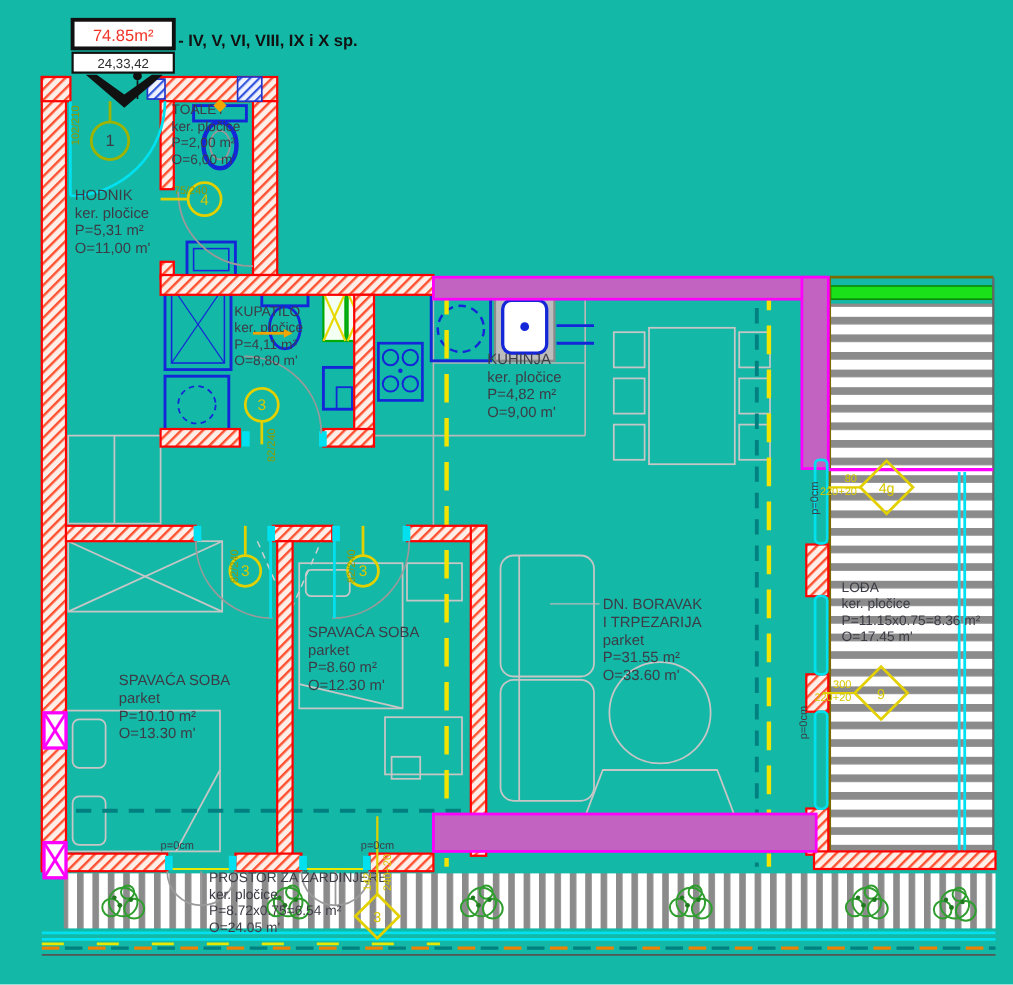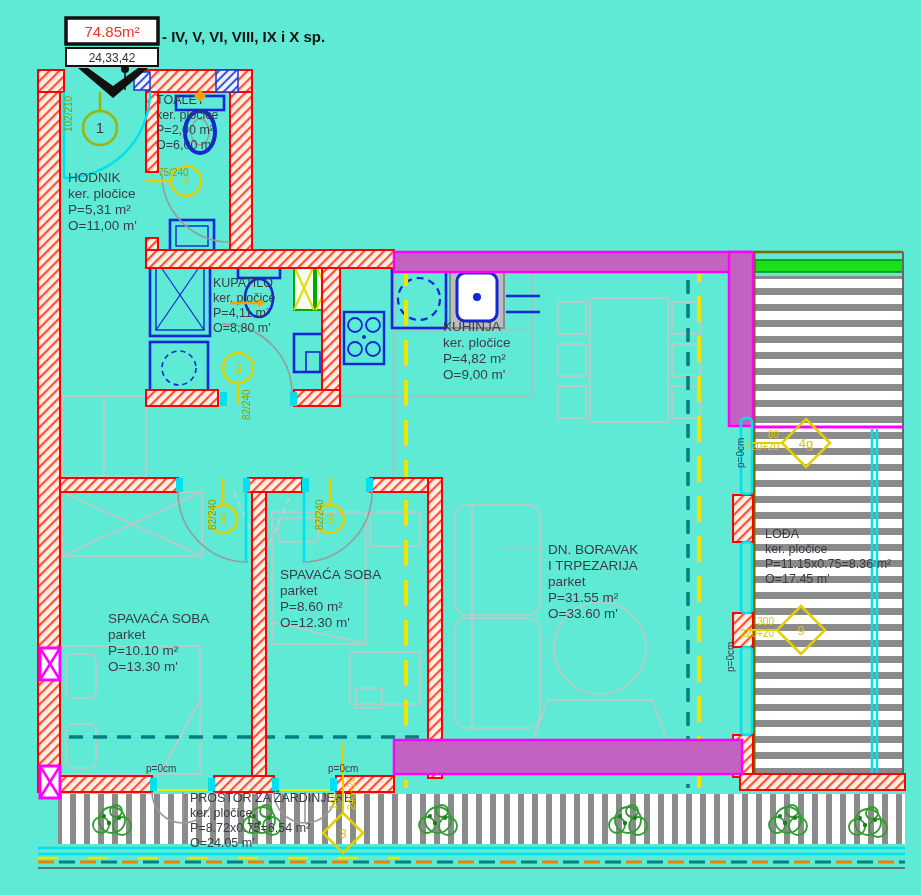--- a/index.html
+++ b/index.html
@@ -1,16 +1,16 @@
 <!DOCTYPE html>
 <html><head>
 <meta charset="utf-8">
 <style>
   html,body{margin:0;padding:0;background:#fff;}
-  .stage{position:relative;width:921px;height:895px;background:#5eead4;overflow:hidden;}
+  .stage{position:relative;width:921px;height:895px;background:#14b8a6;overflow:hidden;}
   svg{display:block;}
   text{font-family:"Liberation Sans",sans-serif;fill:#3c3c46;}
   .t13{font-size:13.5px;}
   .t12{font-size:12.5px;}
   .t10{font-size:10px;}
   .t15{font-size:15px;font-weight:bold;fill:#111;}
   .red15{font-size:15px;fill:#f03428;}
   .dark12{font-size:12px;fill:#2e2e2e;}
   .olive{fill:#8f9a00;}
   .yel{fill:#d8c800;}

